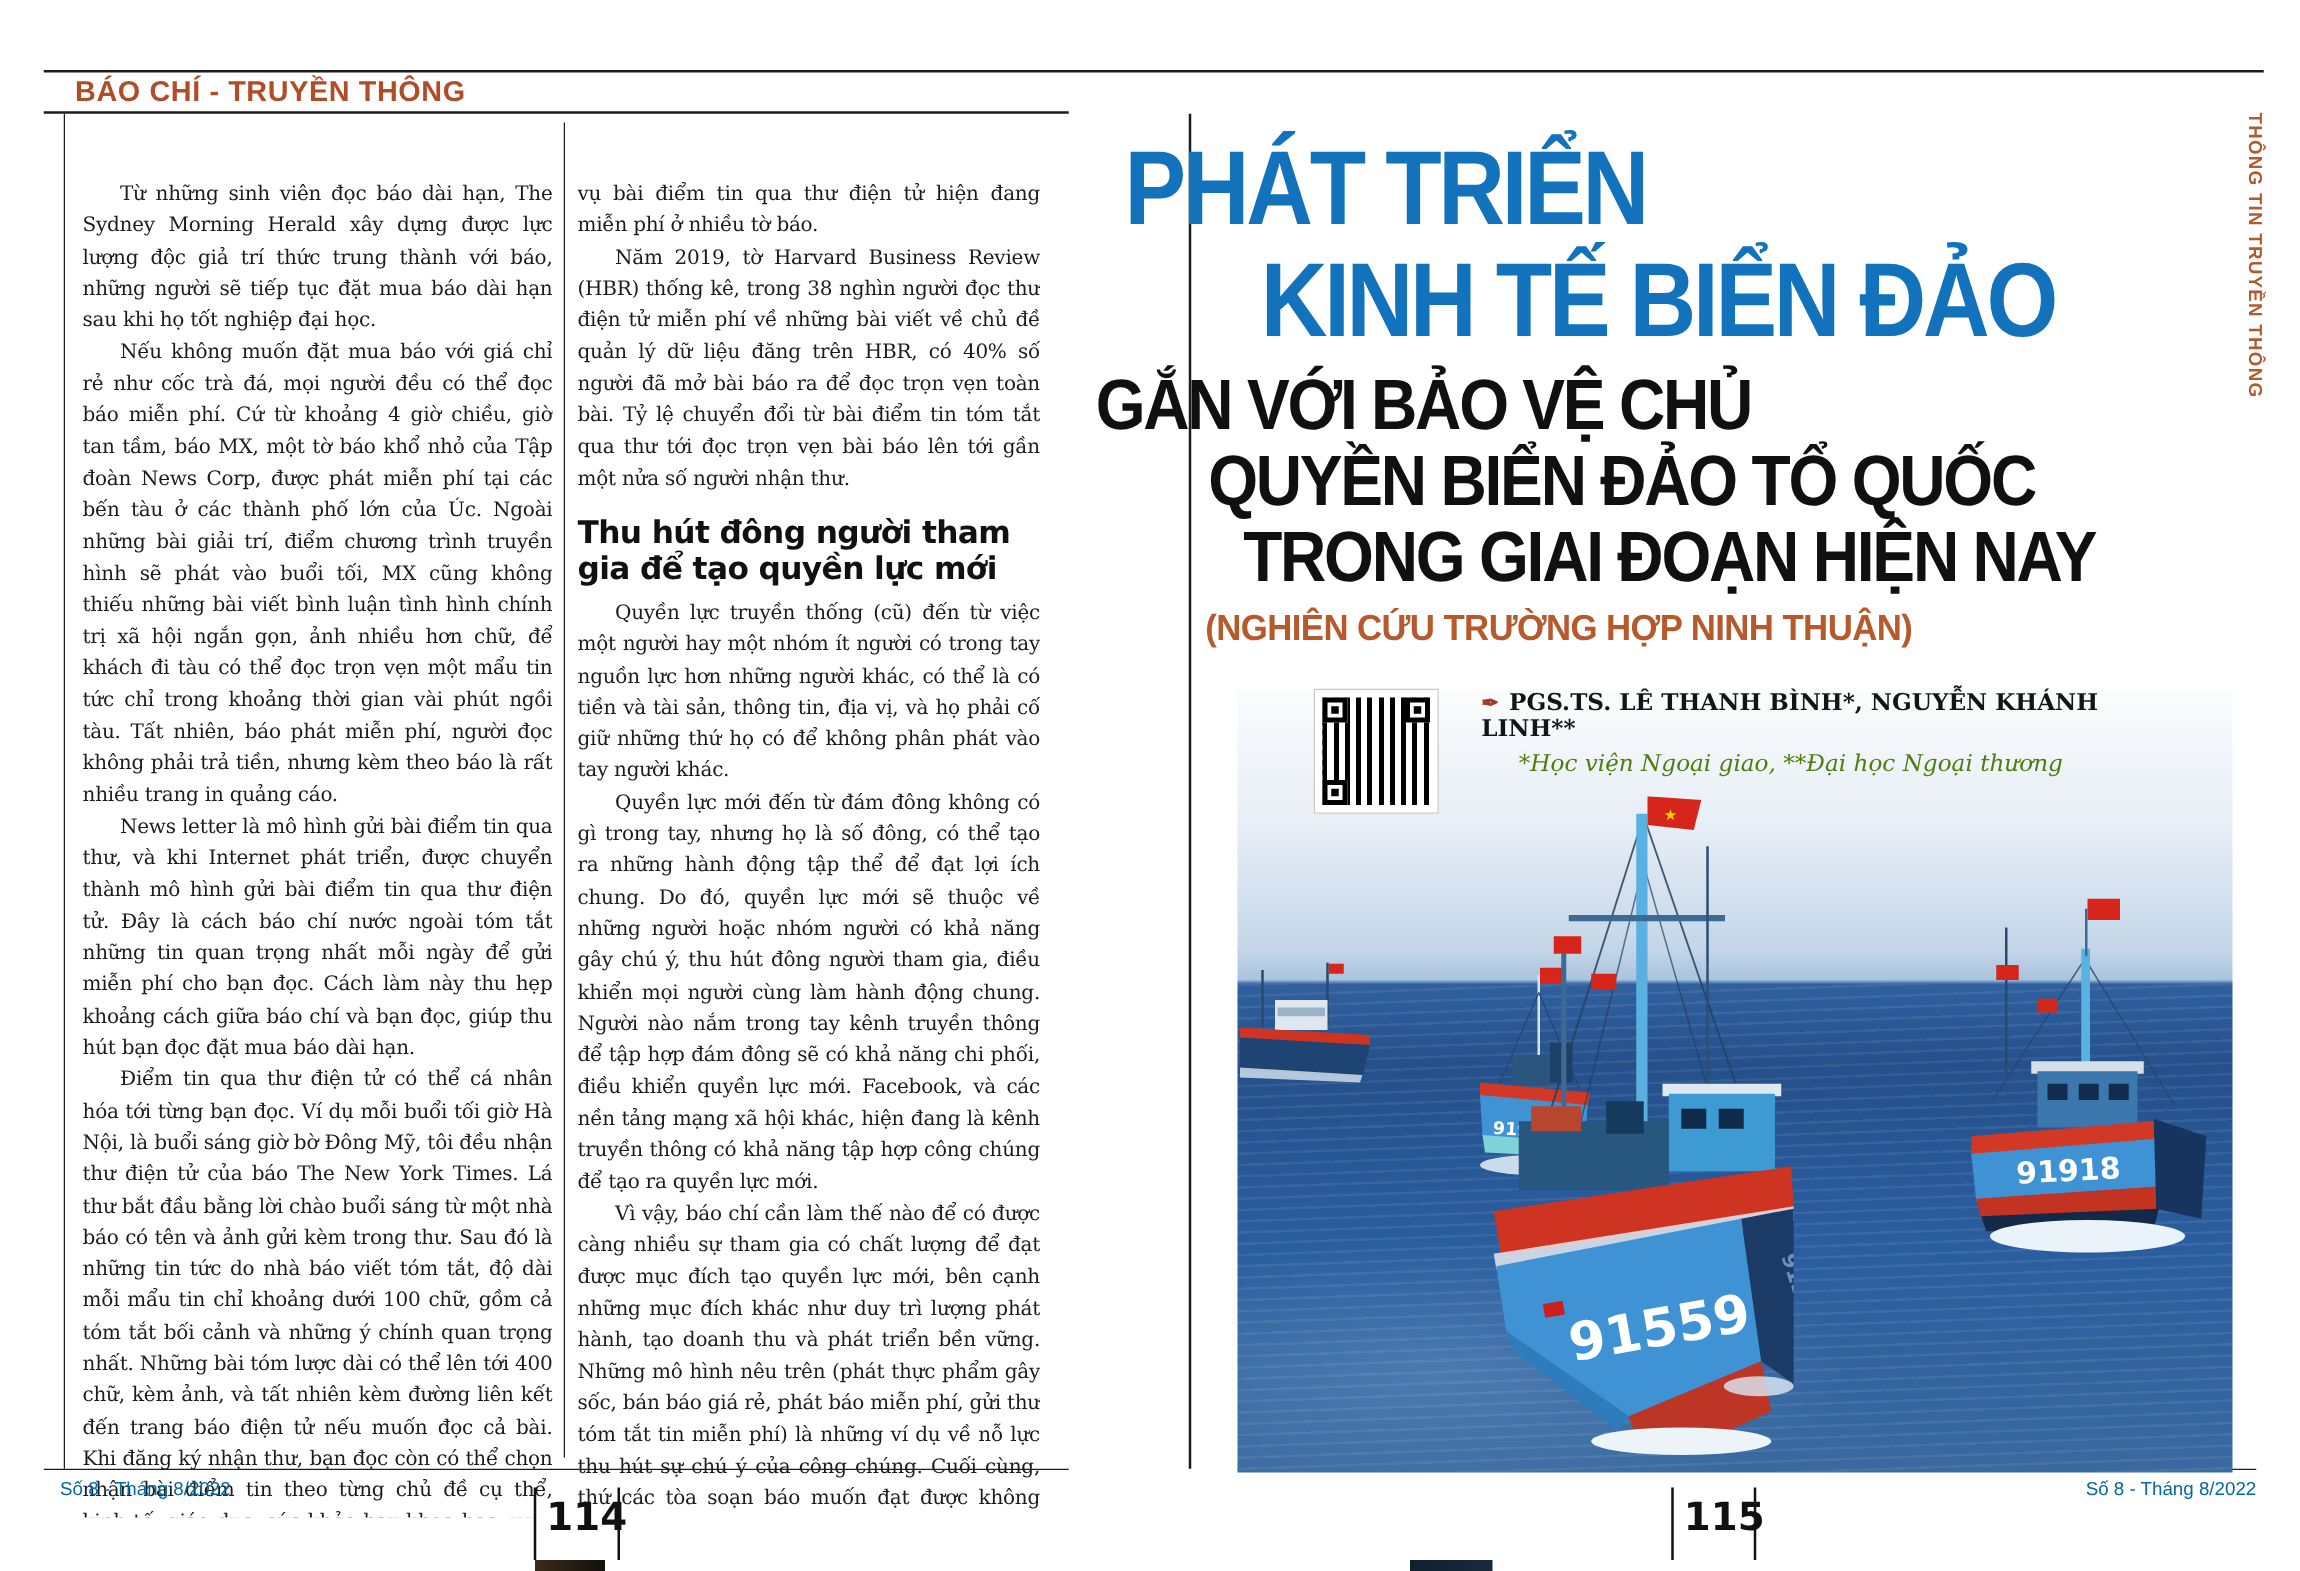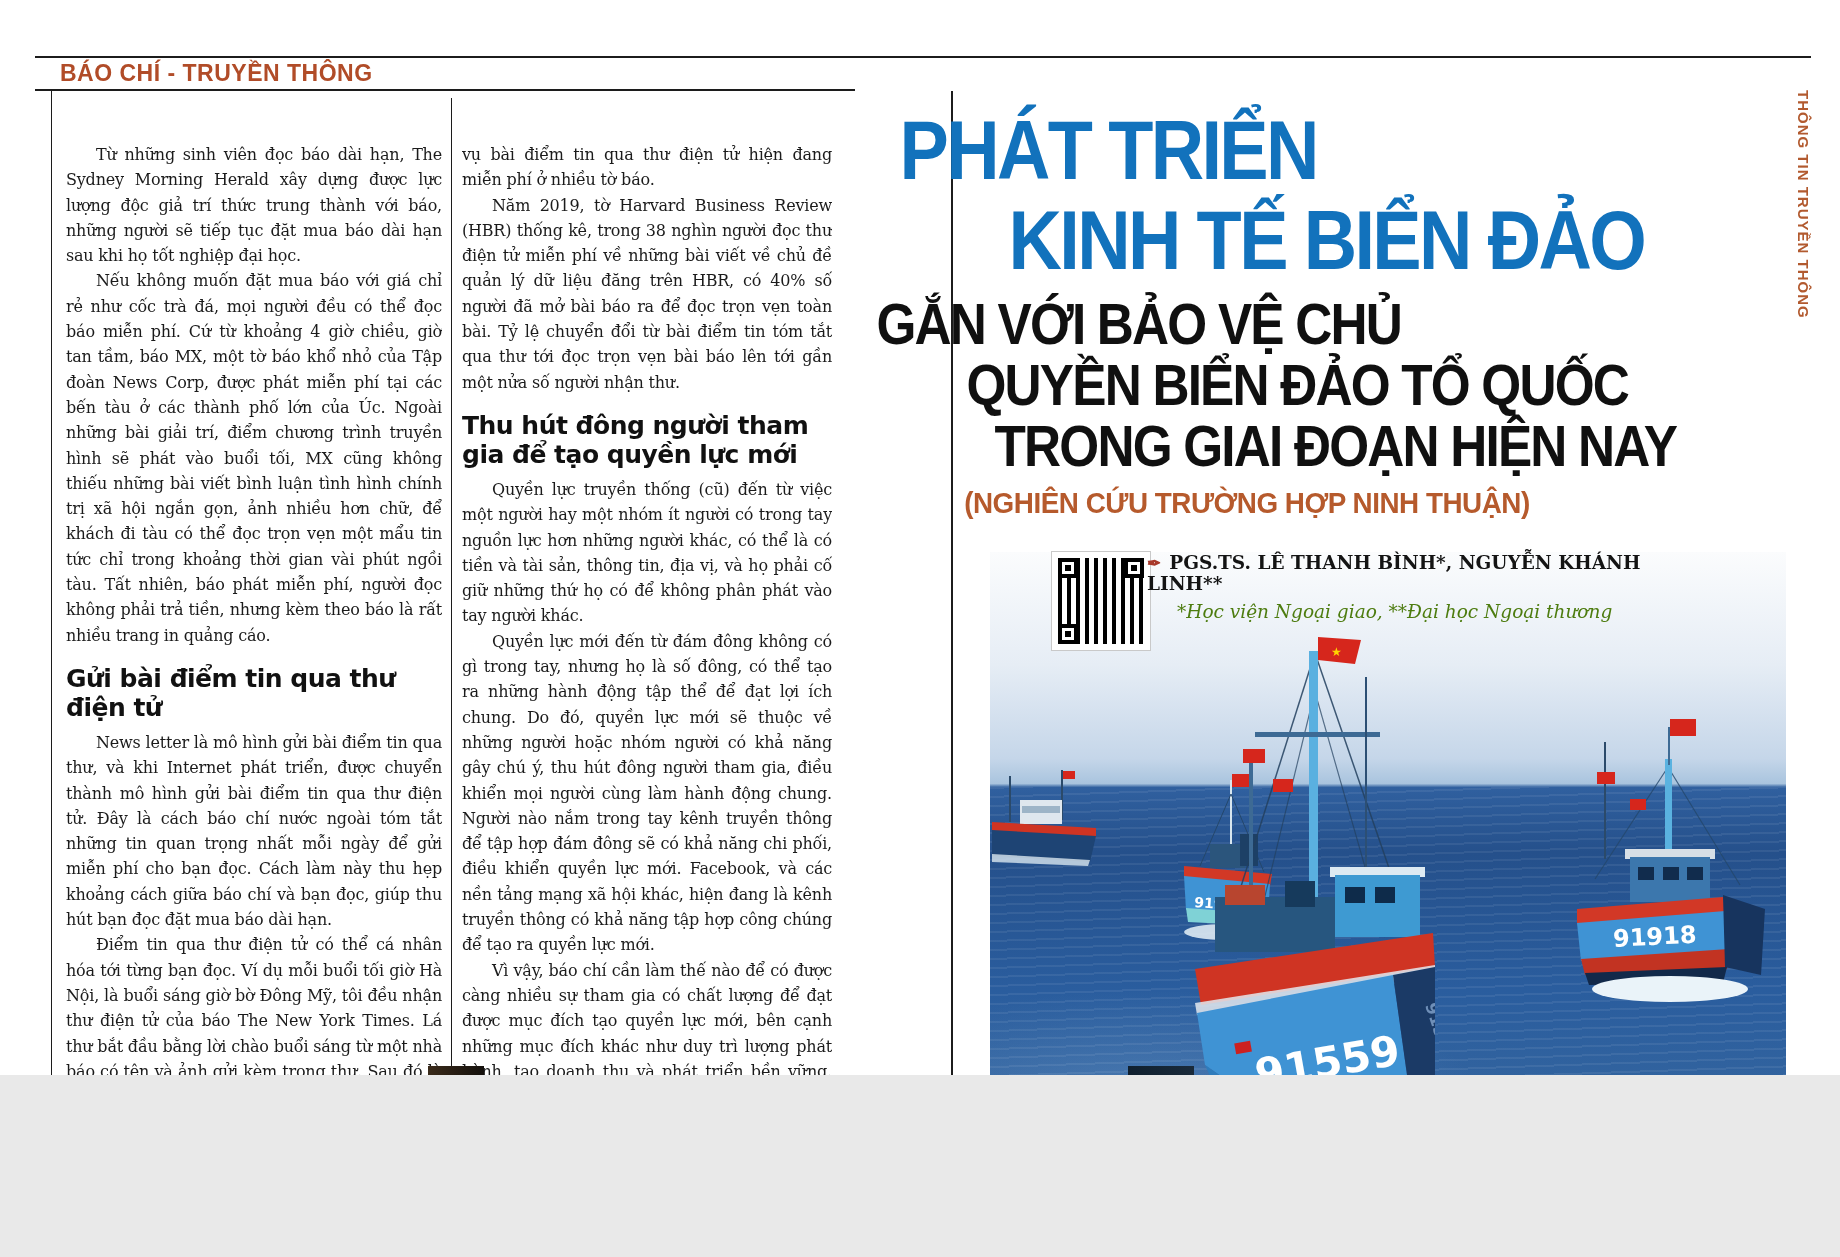--- a/index.html
+++ b/index.html
@@ -1,16 +1,16 @@
 <!DOCTYPE html>
 <html><head>
 <meta charset="utf-8">
 <style>
   html,body{margin:0;padding:0;background:#e9e9e9;}
-  .spread{position:relative;width:1840px;height:1075px;background:#ffffff;overflow:hidden;
+  .spread{position:relative;width:1840px;height:1257px;background:#ffffff;overflow:hidden;
           font-family:"DejaVu Serif", serif;color:#1b1b1b;}
   .rule{position:absolute;background:#1c1c1c;}
   
   .section-header{position:absolute;left:60px;top:60px;font-family:"Liberation Sans",sans-serif;
     font-weight:bold;font-size:23px;letter-spacing:.5px;color:#b14c28;}
   
   .col{position:absolute;top:98px;height:1072px;overflow:hidden;text-align:justify;
        font-size:16px;line-height:25.3px;letter-spacing:-.2px;margin-top:44px;}
   .col1{left:66px;width:376px;}
   .col2{left:462px;width:370px;}
@@ -29,21 +29,21 @@
   .t-blue{color:#1272bc;font-size:84px;letter-spacing:-3px;transform:scaleX(.88);}
   .t-black{color:#101010;font-size:57px;letter-spacing:-2px;transform:scaleX(.9);margin-top:4px;}
   .t-case{color:#b65a2c;font-size:29px;letter-spacing:-.5px;margin-top:14px;transform:scaleX(.96);}
   .l1{left:-105px;margin-top:8px;}
   .l2{left:4px;margin-top:6px;}
   .l3{left:-120px;margin-top:14px;}
   .l4{left:-30px;}
   .l5{left:-2px;}
   .l6{left:-8px;}
   
-  .byline{position:absolute;left:1147px;top:552px;width:560px;font-size:18.5px;}
+  .byline{position:absolute;left:1185px;top:552px;width:560px;font-size:18.5px;}
   .authors{font-weight:bold;color:#141414;}
   .pen{color:#a8392b;font-size:17px;margin-right:8px;}
   .affil{font-style:italic;margin-top:7px;margin-left:30px;color:#4d7c0f;}
   .qr{position:absolute;left:1051px;top:551px;width:100px;height:100px;background:#fff;
     border:1px solid #c9c9c9;box-sizing:border-box;padding:6px;}
   .qr-inner{width:100%;height:100%;position:relative;
     background-image:
       repeating-linear-gradient(0deg,#000 0 4px,transparent 4px 8px),
       repeating-linear-gradient(90deg,#000 0 4px,#fff 4px 9px);
     background-blend-mode:screen;}
@@ -75,21 +75,20 @@
   <div class="rule" style="left:51px;top:91px;width:1px;height:1084px;"></div>
   <div class="rule" style="left:451px;top:98px;width:1px;height:1068px;"></div>
   <div class="rule" style="left:35px;top:1175px;width:820px;height:1px;"></div>
 
   <div class="rule" style="left:951px;top:91px;width:2px;height:1084px;"></div>
   <div class="rule" style="left:990px;top:1175px;width:815px;height:1px;"></div>
 
   <div class="col col1">
     <p>Từ những sinh viên đọc báo dài hạn, The Sydney Morning Herald xây dựng được lực lượng độc giả trí thức trung thành với báo, những người sẽ tiếp tục đặt mua báo dài hạn sau khi họ tốt nghiệp đại học.</p>
     <p>Nếu không muốn đặt mua báo với giá chỉ rẻ như cốc trà đá, mọi người đều có thể đọc báo miễn phí. Cứ từ khoảng 4 giờ chiều, giờ tan tầm, báo MX, một tờ báo khổ nhỏ của Tập đoàn News Corp, được phát miễn phí tại các bến tàu ở các thành phố lớn của Úc. Ngoài những bài giải trí, điểm chương trình truyền hình sẽ phát vào buổi tối, MX cũng không thiếu những bài viết bình luận tình hình chính trị xã hội ngắn gọn, ảnh nhiều hơn chữ, để khách đi tàu có thể đọc trọn vẹn một mẩu tin tức chỉ trong khoảng thời gian vài phút ngồi tàu. Tất nhiên, báo phát miễn phí, người đọc không phải trả tiền, nhưng kèm theo báo là rất nhiều trang in quảng cáo.</p>
-    <div class="art-head">Gửi bài điểm tin qua thư điện tử</div>
     <p>News letter là mô hình gửi bài điểm tin qua thư, và khi Internet phát triển, được chuyển thành mô hình gửi bài điểm tin qua thư điện tử. Đây là cách báo chí nước ngoài tóm tắt những tin quan trọng nhất mỗi ngày để gửi miễn phí cho bạn đọc. Cách làm này thu hẹp khoảng cách giữa báo chí và bạn đọc, giúp thu hút bạn đọc đặt mua báo dài hạn.</p>
     <p>Điểm tin qua thư điện tử có thể cá nhân hóa tới từng bạn đọc. Ví dụ mỗi buổi tối giờ Hà Nội, là buổi sáng giờ bờ Đông Mỹ, tôi đều nhận thư điện tử của báo The New York Times. Lá thư bắt đầu bằng lời chào buổi sáng từ một nhà báo có tên và ảnh gửi kèm trong thư. Sau đó là những tin tức do nhà báo viết tóm tắt, độ dài mỗi mẩu tin chỉ khoảng dưới 100 chữ, gồm cả tóm tắt bối cảnh và những ý chính quan trọng nhất. Những bài tóm lược dài có thể lên tới 400 chữ, kèm ảnh, và tất nhiên kèm đường liên kết đến trang báo điện tử nếu muốn đọc cả bài. Khi đăng ký nhận thư, bạn đọc còn có thể chọn nhận bài điểm tin theo từng chủ đề cụ thể, kinh tế, giáo dục, sức khỏe hay khoa học, v.v... Dịch</p>
   </div>
 
   <div class="col col2">
     <p class="no-indent">vụ bài điểm tin qua thư điện tử hiện đang miễn phí ở nhiều tờ báo.</p>
     <p>Năm 2019, tờ Harvard Business Review (HBR) thống kê, trong 38 nghìn người đọc thư điện tử miễn phí về những bài viết về chủ đề quản lý dữ liệu đăng trên HBR, có 40% số người đã mở bài báo ra để đọc trọn vẹn toàn bài. Tỷ lệ chuyển đổi từ bài điểm tin tóm tắt qua thư tới đọc trọn vẹn bài báo lên tới gần một nửa số người nhận thư.</p>
     <div class="art-head">Thu hút đông người tham gia để tạo quyền lực mới</div>
     <p>Quyền lực truyền thống (cũ) đến từ việc một người hay một nhóm ít người có trong tay nguồn lực hơn những người khác, có thể là có tiền và tài sản, thông tin, địa vị, và họ phải cố giữ những thứ họ có để không phân phát vào tay người khác.</p>
     <p>Quyền lực mới đến từ đám đông không có gì trong tay, nhưng họ là số đông, có thể tạo ra những hành động tập thể để đạt lợi ích chung. Do đó, quyền lực mới sẽ thuộc về những người hoặc nhóm người có khả năng gây chú ý, thu hút đông người tham gia, điều khiển mọi người cùng làm hành động chung. Người nào nắm trong tay kênh truyền thông để tập hợp đám đông sẽ có khả năng chi phối, điều khiển quyền lực mới. Facebook, và các nền tảng mạng xã hội khác, hiện đang là kênh truyền thông có khả năng tập hợp công chúng để tạo ra quyền lực mới.</p>

